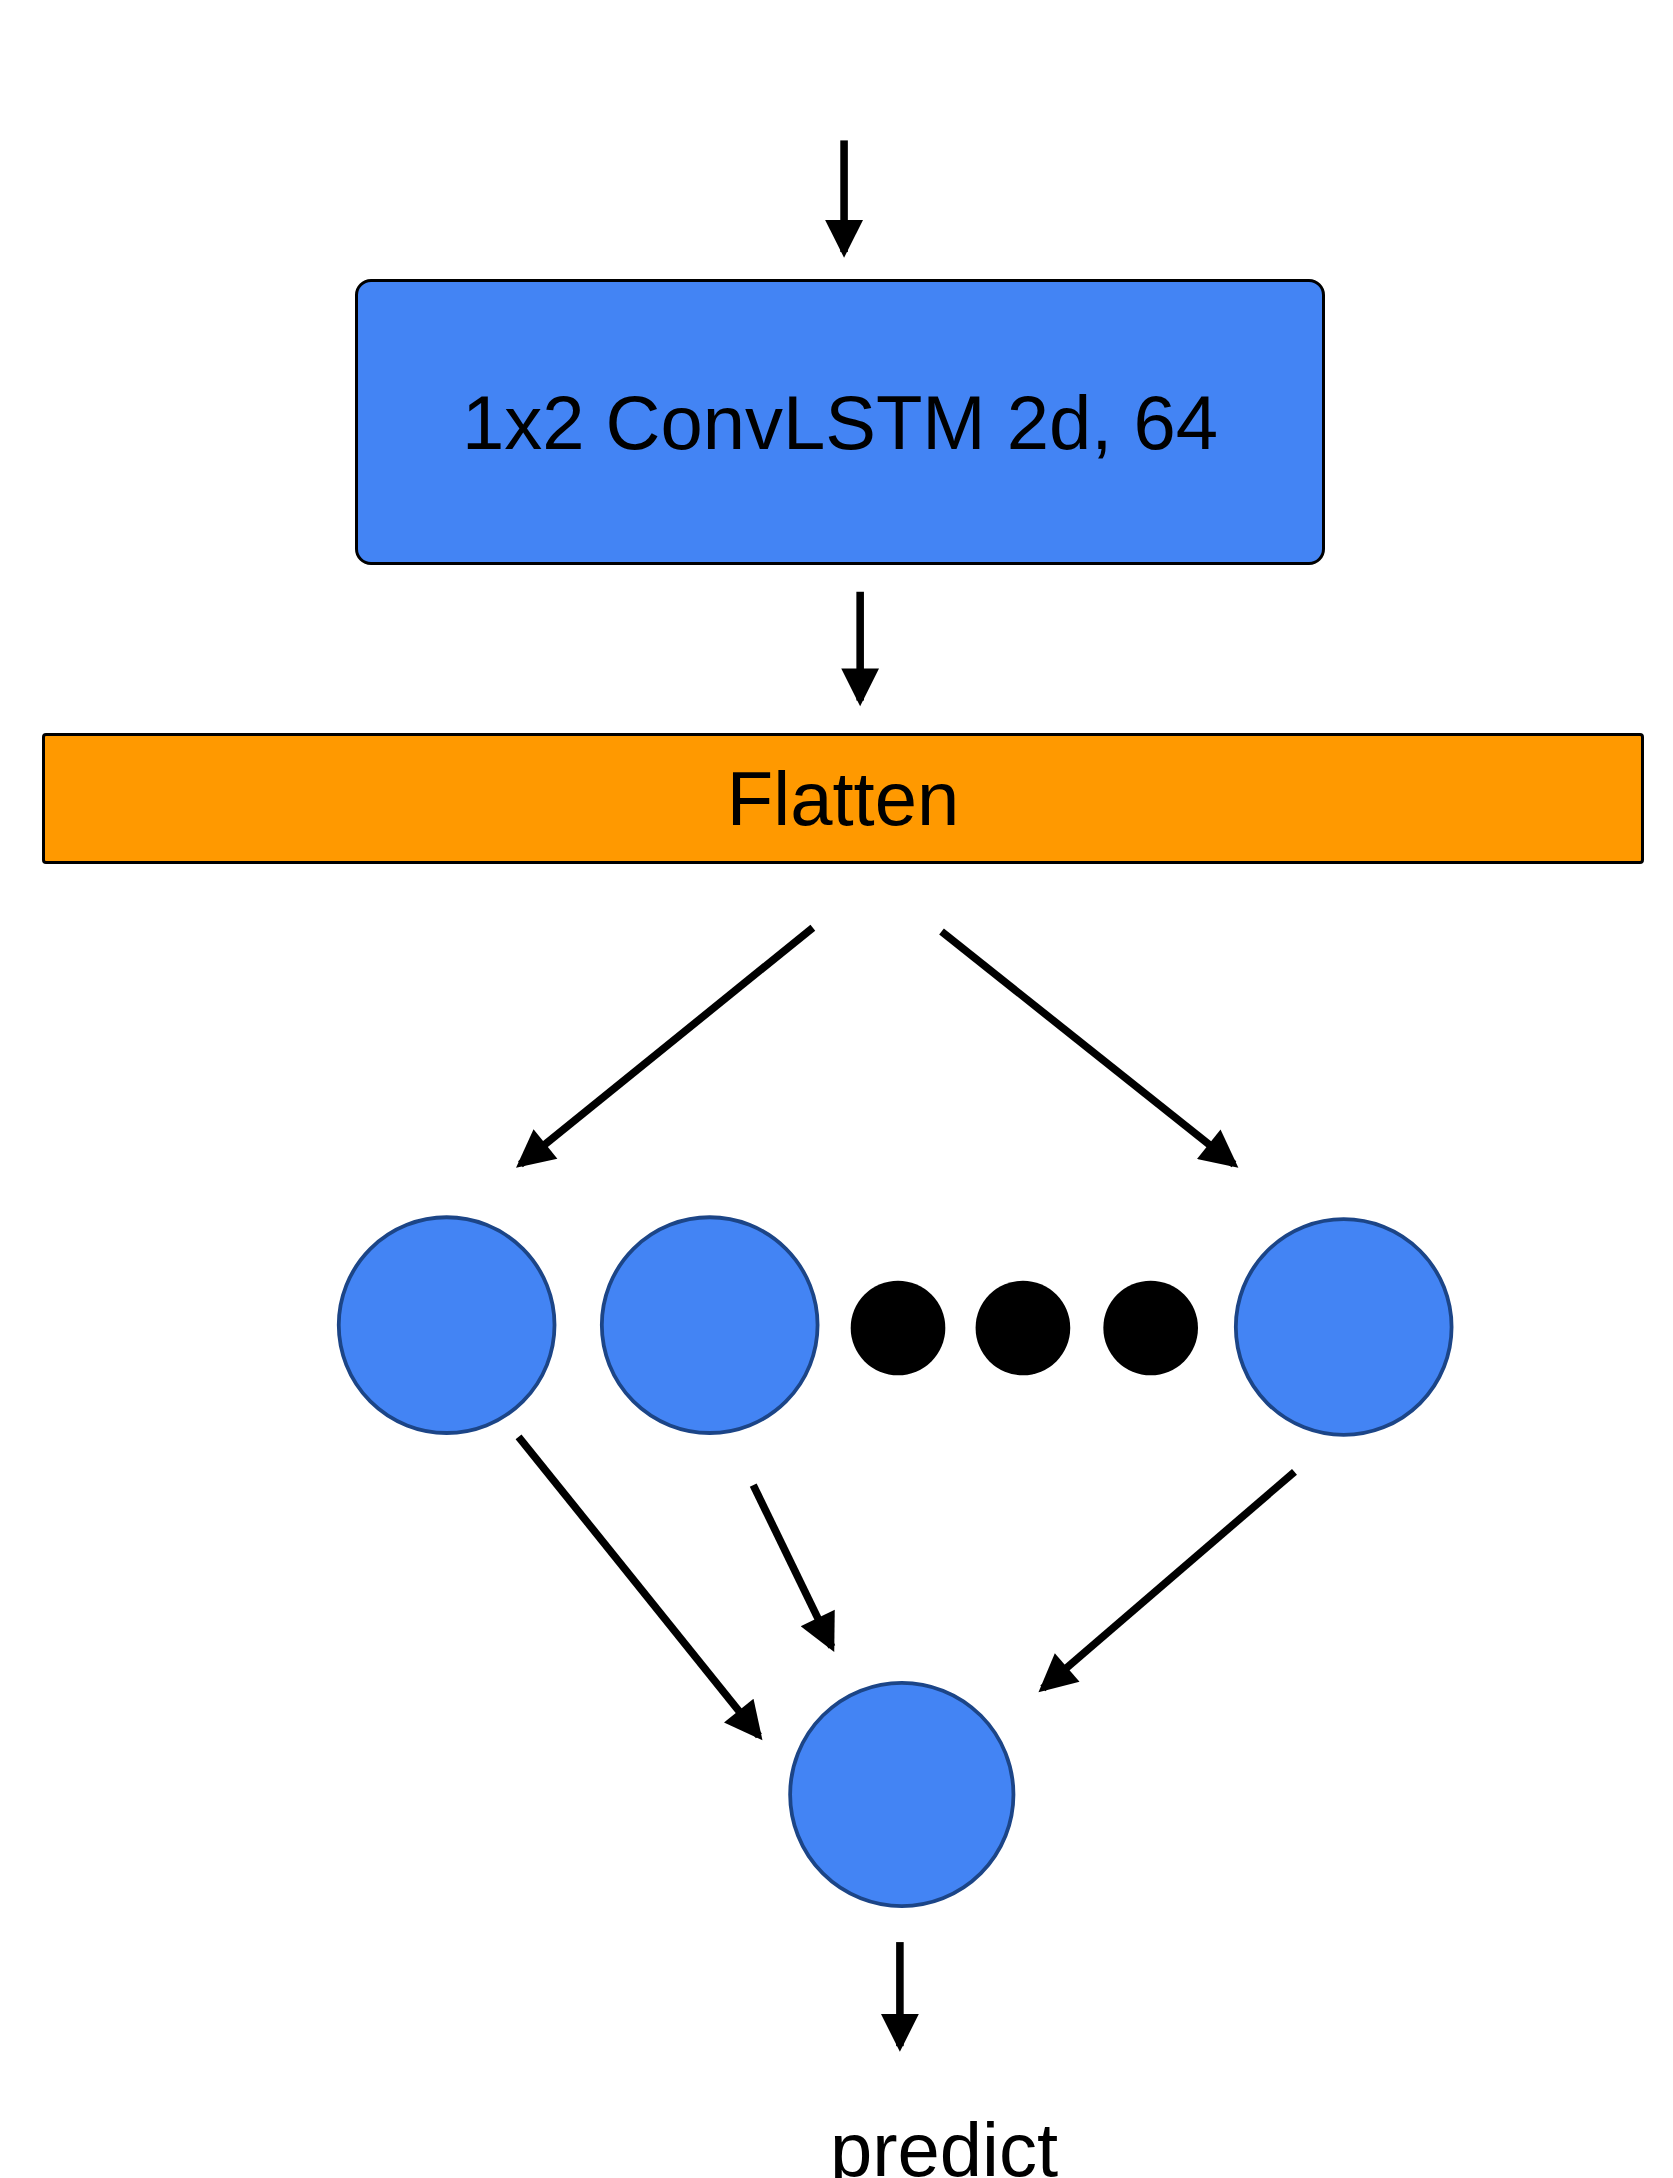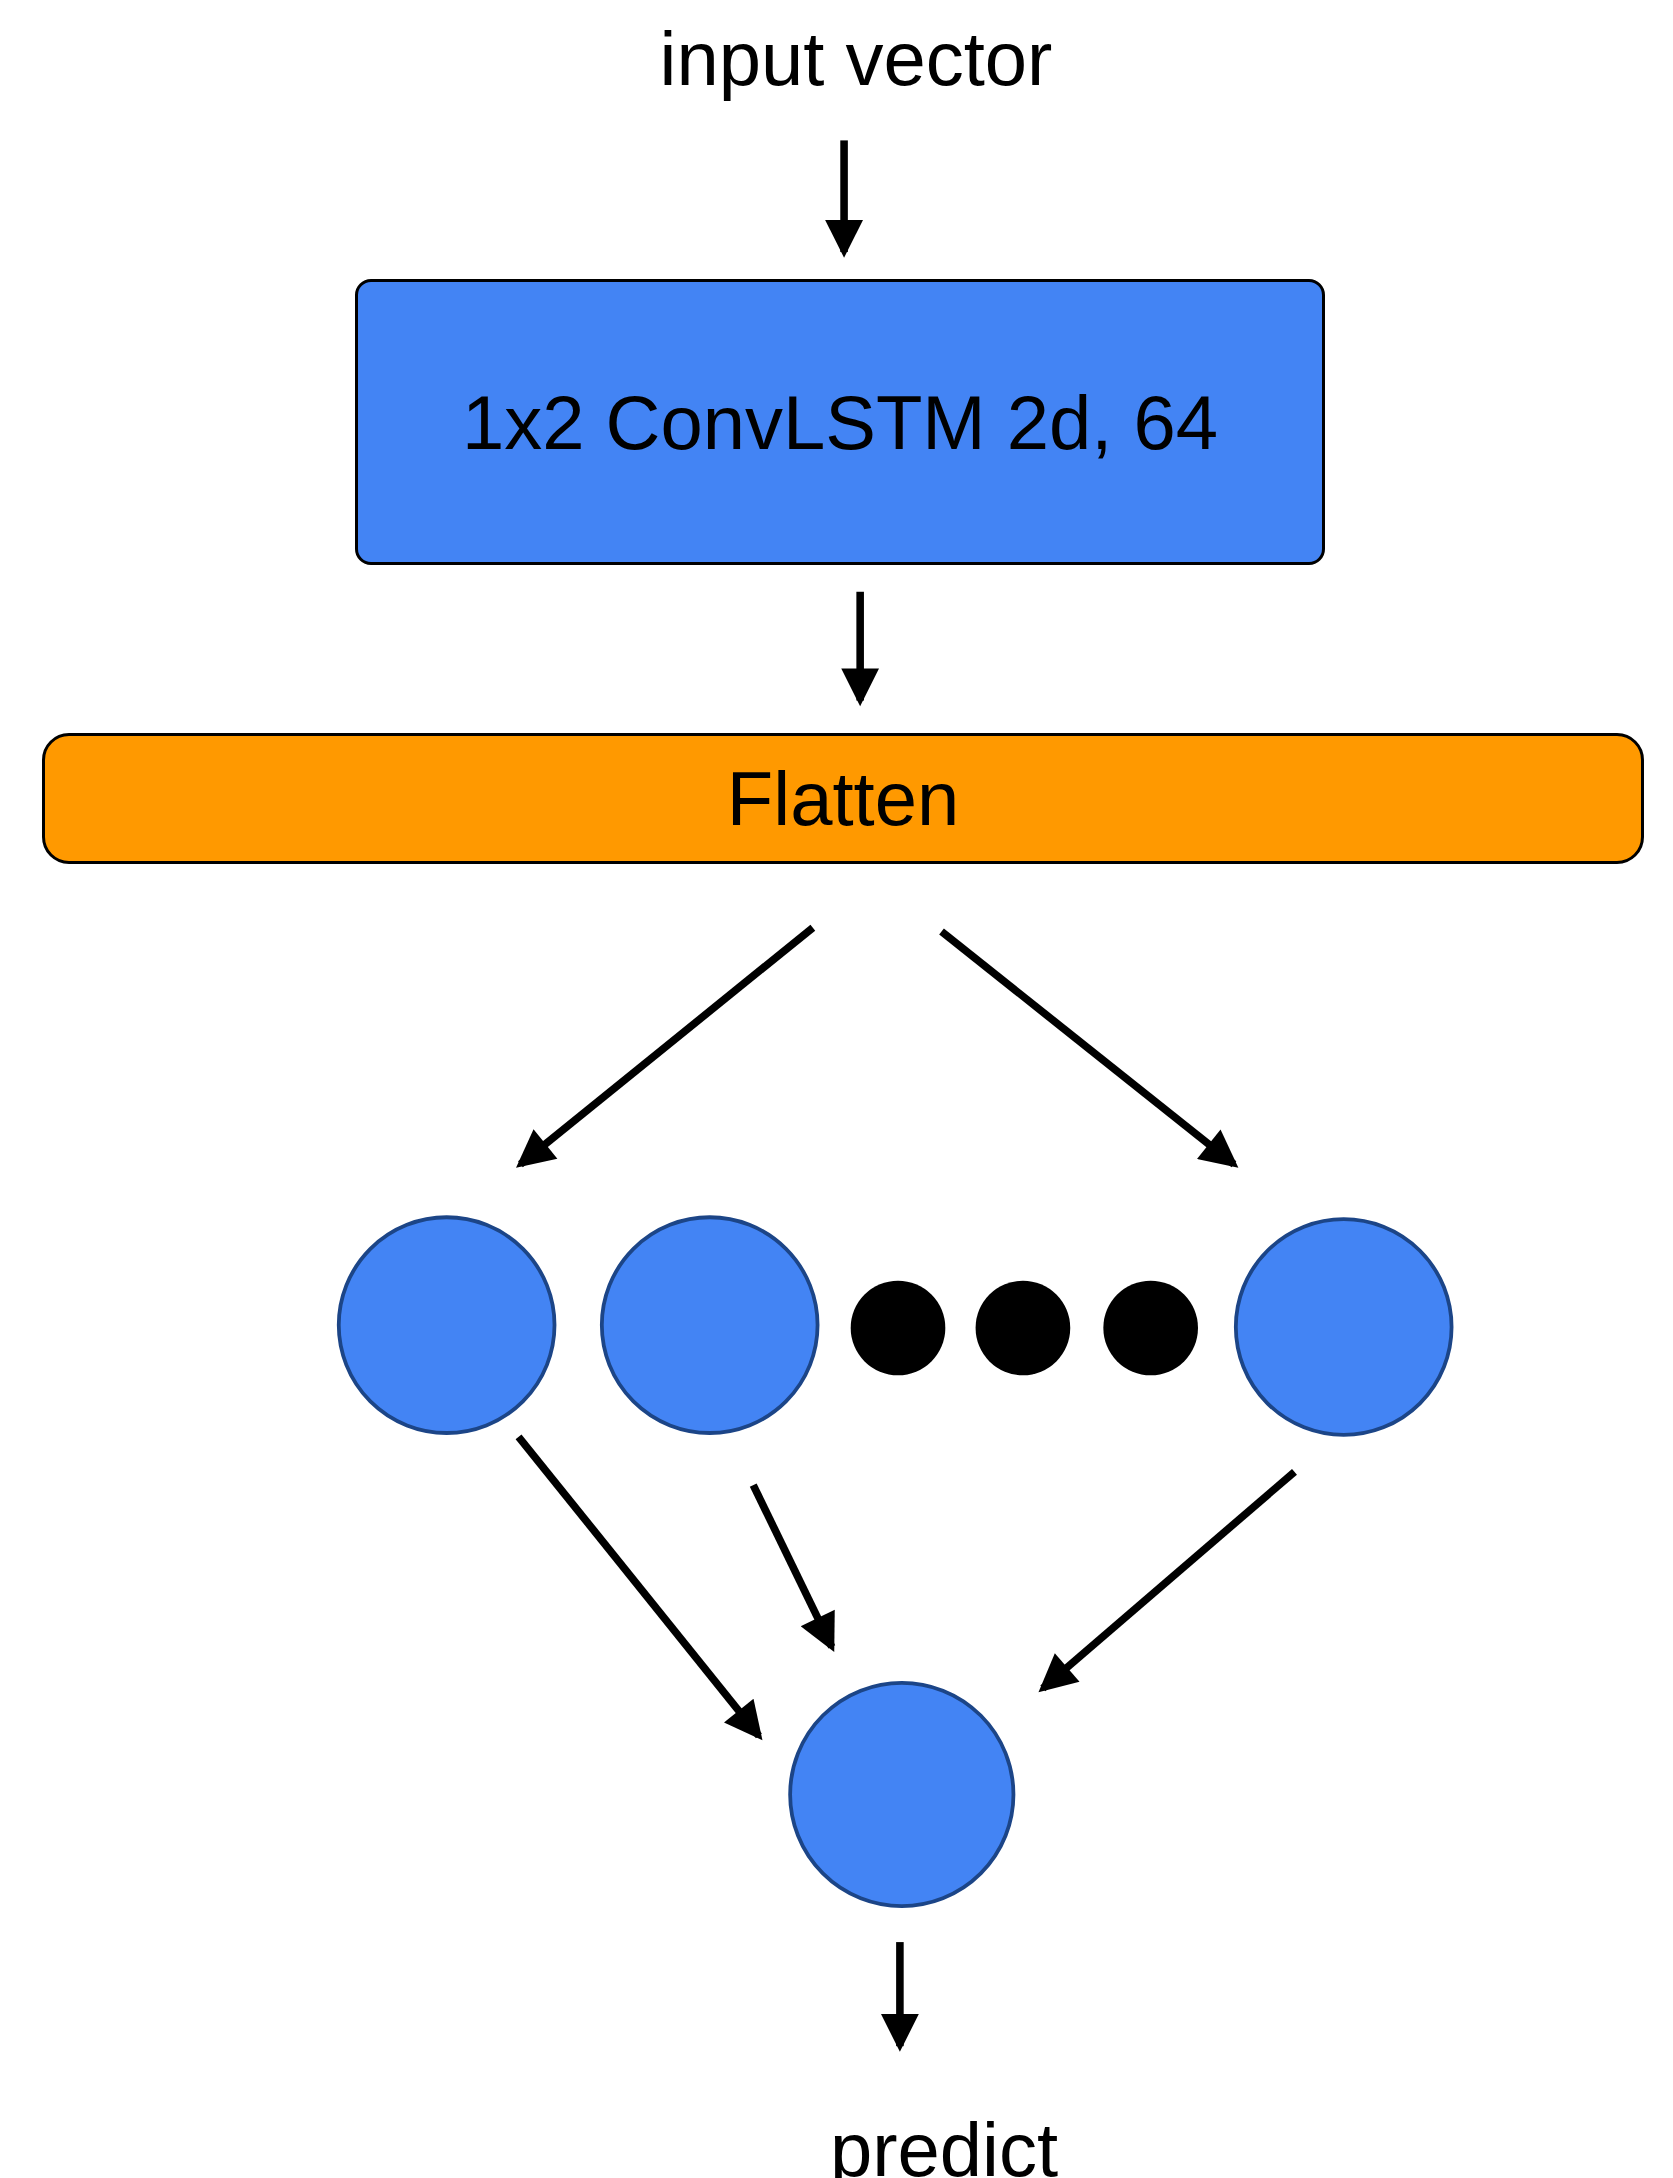--- a/index.html
+++ b/index.html
@@ -29,21 +29,21 @@
     border:3.8px solid var(--line-black,#000);
     font-size:76px;color:var(--text-black,#000);white-space:nowrap;
   }
   #conv-block{
     left:355px;top:279px;width:970px;height:286px;
     border-radius:16px;
     background:var(--node-fill-blue,#4384f4);
   }
   #flatten-block{
     left:42px;top:733px;width:1602px;height:131px;
-    border-radius:27px;
+    border-radius:4px;
     background:var(--flatten-fill-orange,#ff9900);
   }
 </style>
 </head>
 <body>
 
 <div id="canvas">
 
   <svg id="gfx" width="1673" height="2179" viewBox="0 0 1768 2302">
     <defs>
@@ -70,21 +70,20 @@
       <circle cx="953" cy="1896" r="118"></circle>
     </g>
 
     <g class="dots">
       <circle cx="949" cy="1403" r="50"></circle>
       <circle cx="1081" cy="1403" r="50"></circle>
       <circle cx="1216" cy="1403" r="50"></circle>
     </g>
   </svg>
 
-  <div class="label" id="input-label">input vector</div>
 
   <div class="block" id="conv-block">
     <span>1x2 ConvLSTM 2d, 64</span>
   </div>
 
   <div class="block" id="flatten-block">
     <span>Flatten</span>
   </div>
 
   <div class="label" id="predict-label">predict</div>

